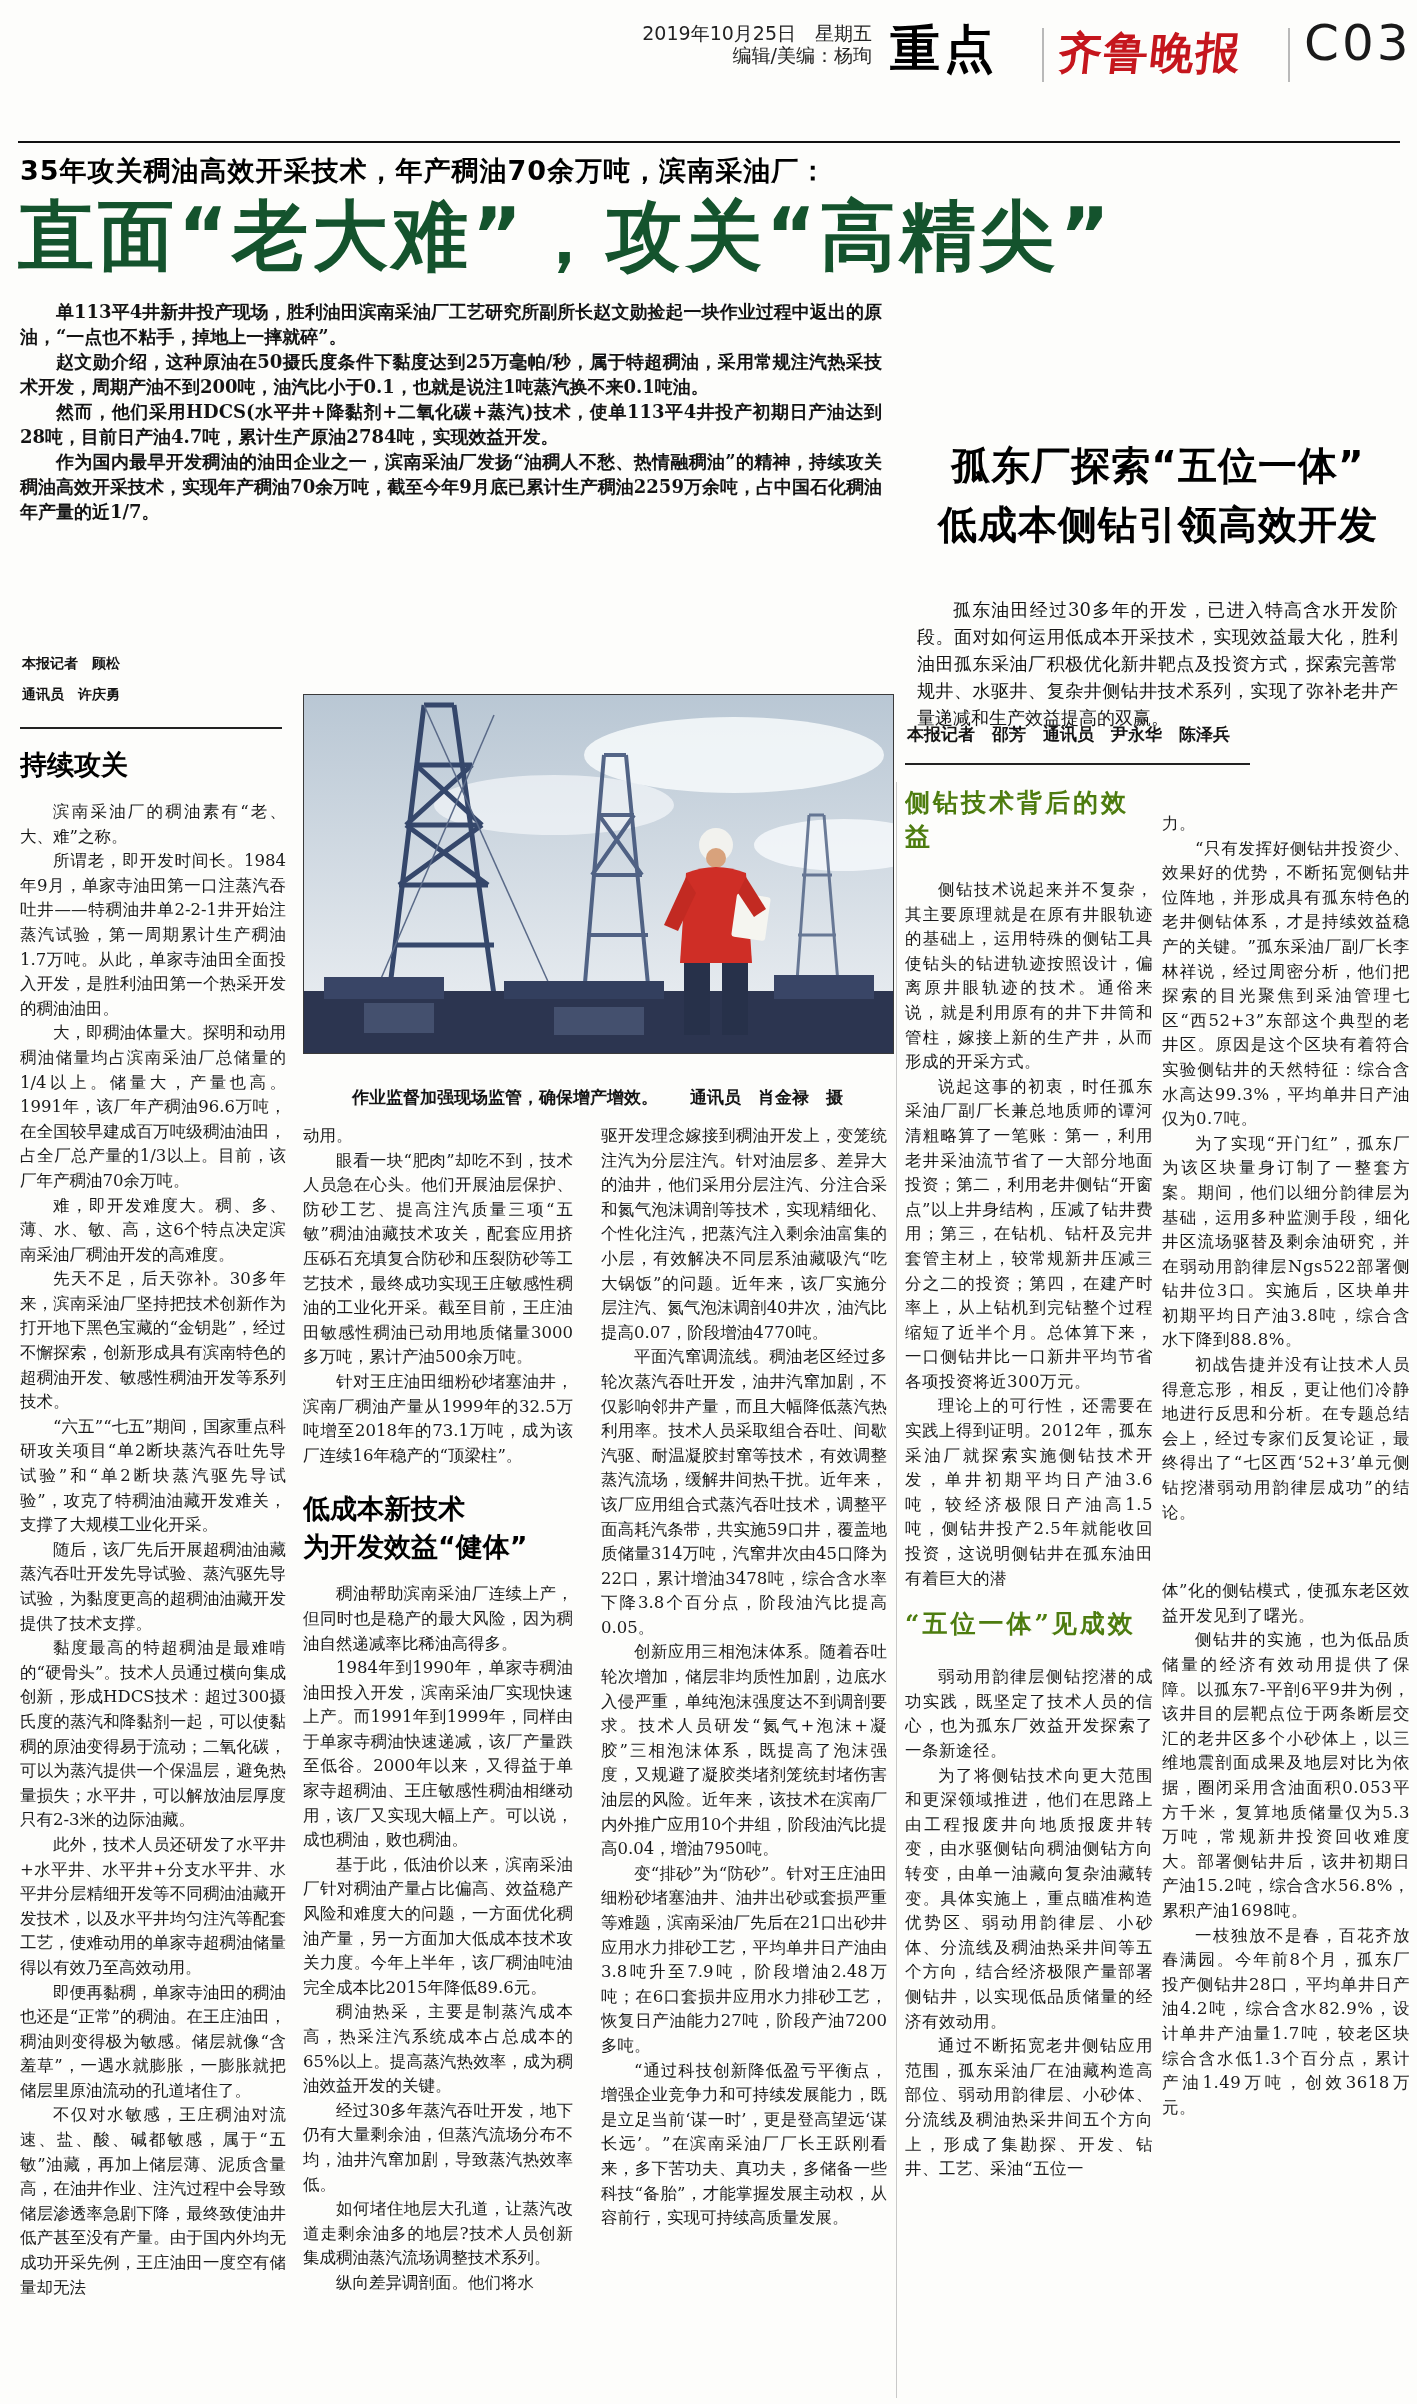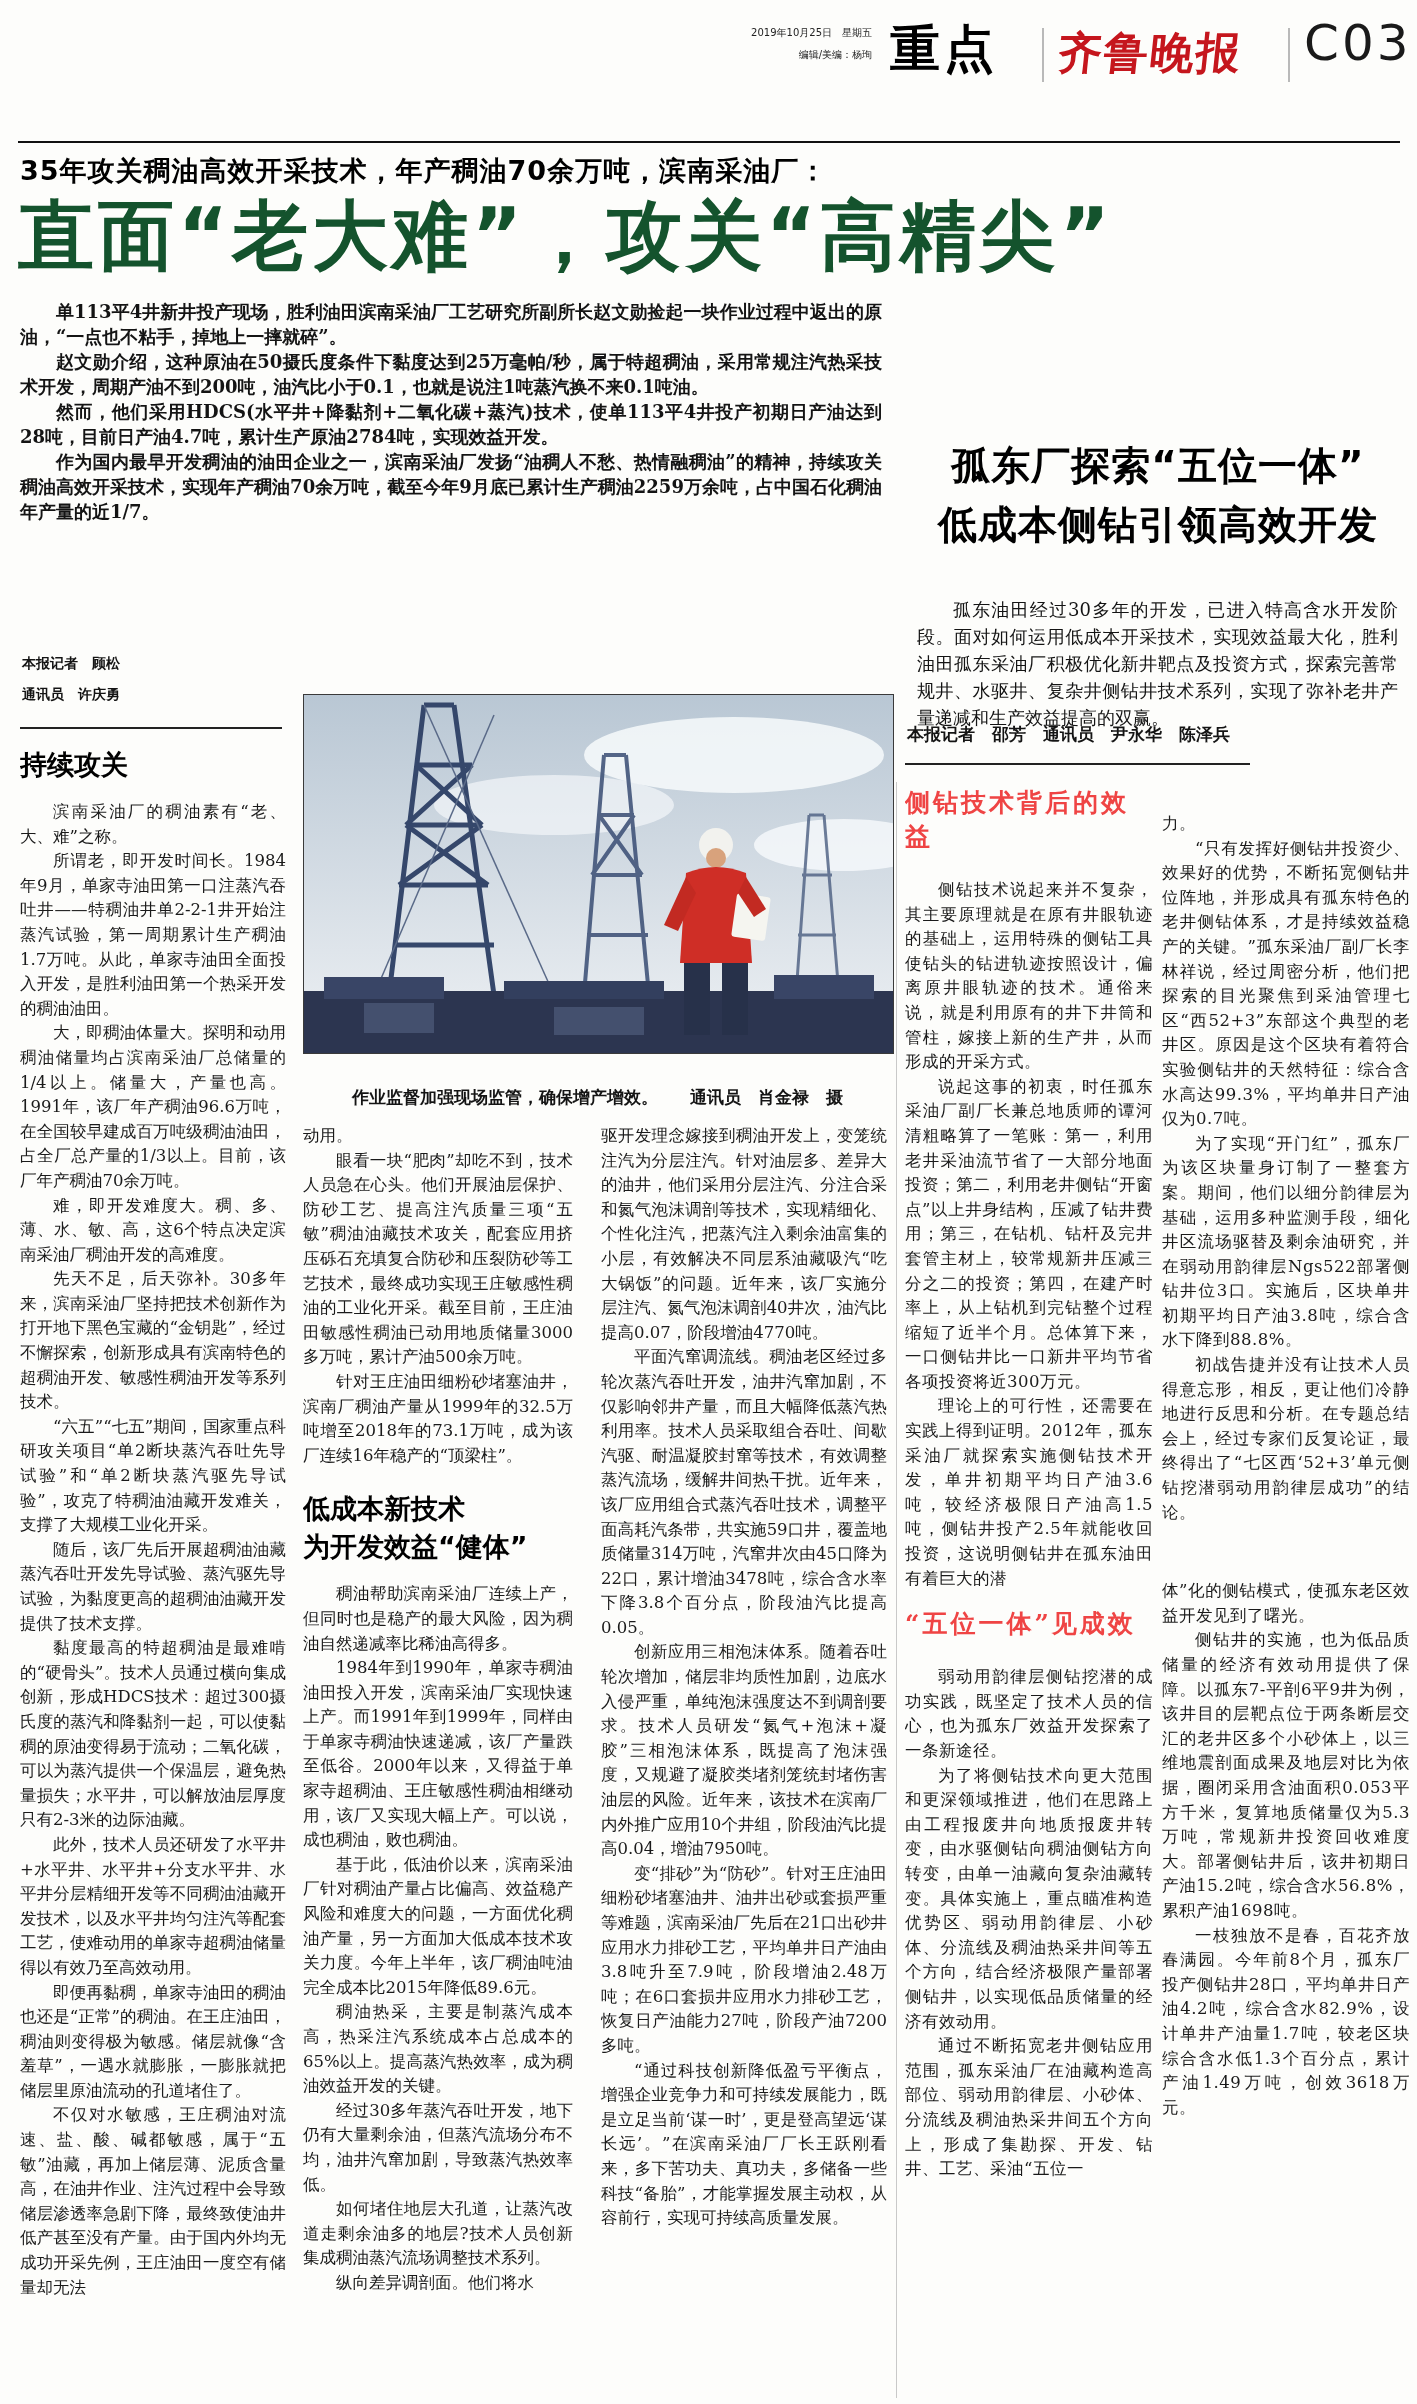--- a/index.html
+++ b/index.html
@@ -1,19 +1,19 @@
 <!DOCTYPE html>
 <html><head>
 <meta charset="utf-8">
 <style>
   html,body{margin:0;padding:0;background:#888;}
   .page{position:relative;width:1417px;height:2404px;background:#fdfdfb;margin:0 auto;overflow:hidden;
         font-family:"DejaVu Serif","Liberation Serif",serif;color:#141414;}
   
-  .date-block{position:absolute;top:22px;right:545px;text-align:right;font-size:10px;line-height:22px;
+  .date-block{position:absolute;top:22px;right:545px;text-align:right;font-size:19px;line-height:22px;
               font-family:"DejaVu Sans","Liberation Sans",sans-serif;color:#222;}
   .section-name{position:absolute;left:890px;top:16px;font-size:50px;font-weight:900;letter-spacing:4px;
               font-family:"DejaVu Sans","Liberation Sans",sans-serif;color:#000;}
   .vbar{position:absolute;top:28px;width:2px;height:54px;background:#b9b9b9;}
   .vbar1{left:1042px;}
   .vbar2{left:1288px;}
   .masthead{position:absolute;left:1058px;top:24px;font-size:44px;font-weight:900;color:#c5161d;
             font-family:"DejaVu Serif","Liberation Serif",serif;transform:skewX(-6deg);letter-spacing:2px;}
   .page-no{position:absolute;left:1304px;top:14px;font-size:50px;letter-spacing:3px;color:#1a1a1a;
            font-family:"DejaVu Sans","Liberation Sans",sans-serif;font-weight:400;}
@@ -32,21 +32,21 @@
   
   .col{position:absolute;}
   .col .para{font-size:16.5px;line-height:24.6px;margin:0;text-indent:2em;text-align:justify;color:#1a1a1a;}
   .col .para.cont{text-indent:0;}
   .col .para.gap{margin-top:54px;}
   .main-flow .flow-head{font-size:27px;font-weight:900;line-height:38px;margin:4px 0 16px 0;
           font-family:"DejaVu Sans","Liberation Sans",sans-serif;color:#000;}
   .col2 .flow-head{margin-top:22px;}
   .side-flow .para{letter-spacing:0.5px;}
   .side-flow .flow-head{font-size:25px;font-weight:700;line-height:34px;letter-spacing:3px;margin:16px 0 24px 0;
-          font-family:"DejaVu Serif","Liberation Serif",serif;color:#ef4444;}
+          font-family:"DejaVu Serif","Liberation Serif",serif;color:#4d7c0f;}
   .colA .flow-head:first-child{margin-top:6px;}
   .col1{left:20px;top:742px;width:266px;height:1658px;overflow:hidden;}
   .col2{left:303px;top:1124px;width:270px;height:1276px;overflow:hidden;}
   .col3{left:601px;top:1124px;width:286px;height:1276px;overflow:hidden;}
   .colA{left:905px;top:780px;width:248px;height:1620px;overflow:hidden;}
   .colB{left:1162px;top:812px;width:248px;height:1588px;overflow:hidden;}
   
   .photo{position:absolute;left:303px;top:694px;width:589px;height:358px;margin:0;border:1px solid #3a3a3a;
          background:#cfd8df;overflow:hidden;}
   .caption{position:absolute;left:303px;top:1086px;width:589px;text-align:center;font-size:17px;font-weight:bold;

